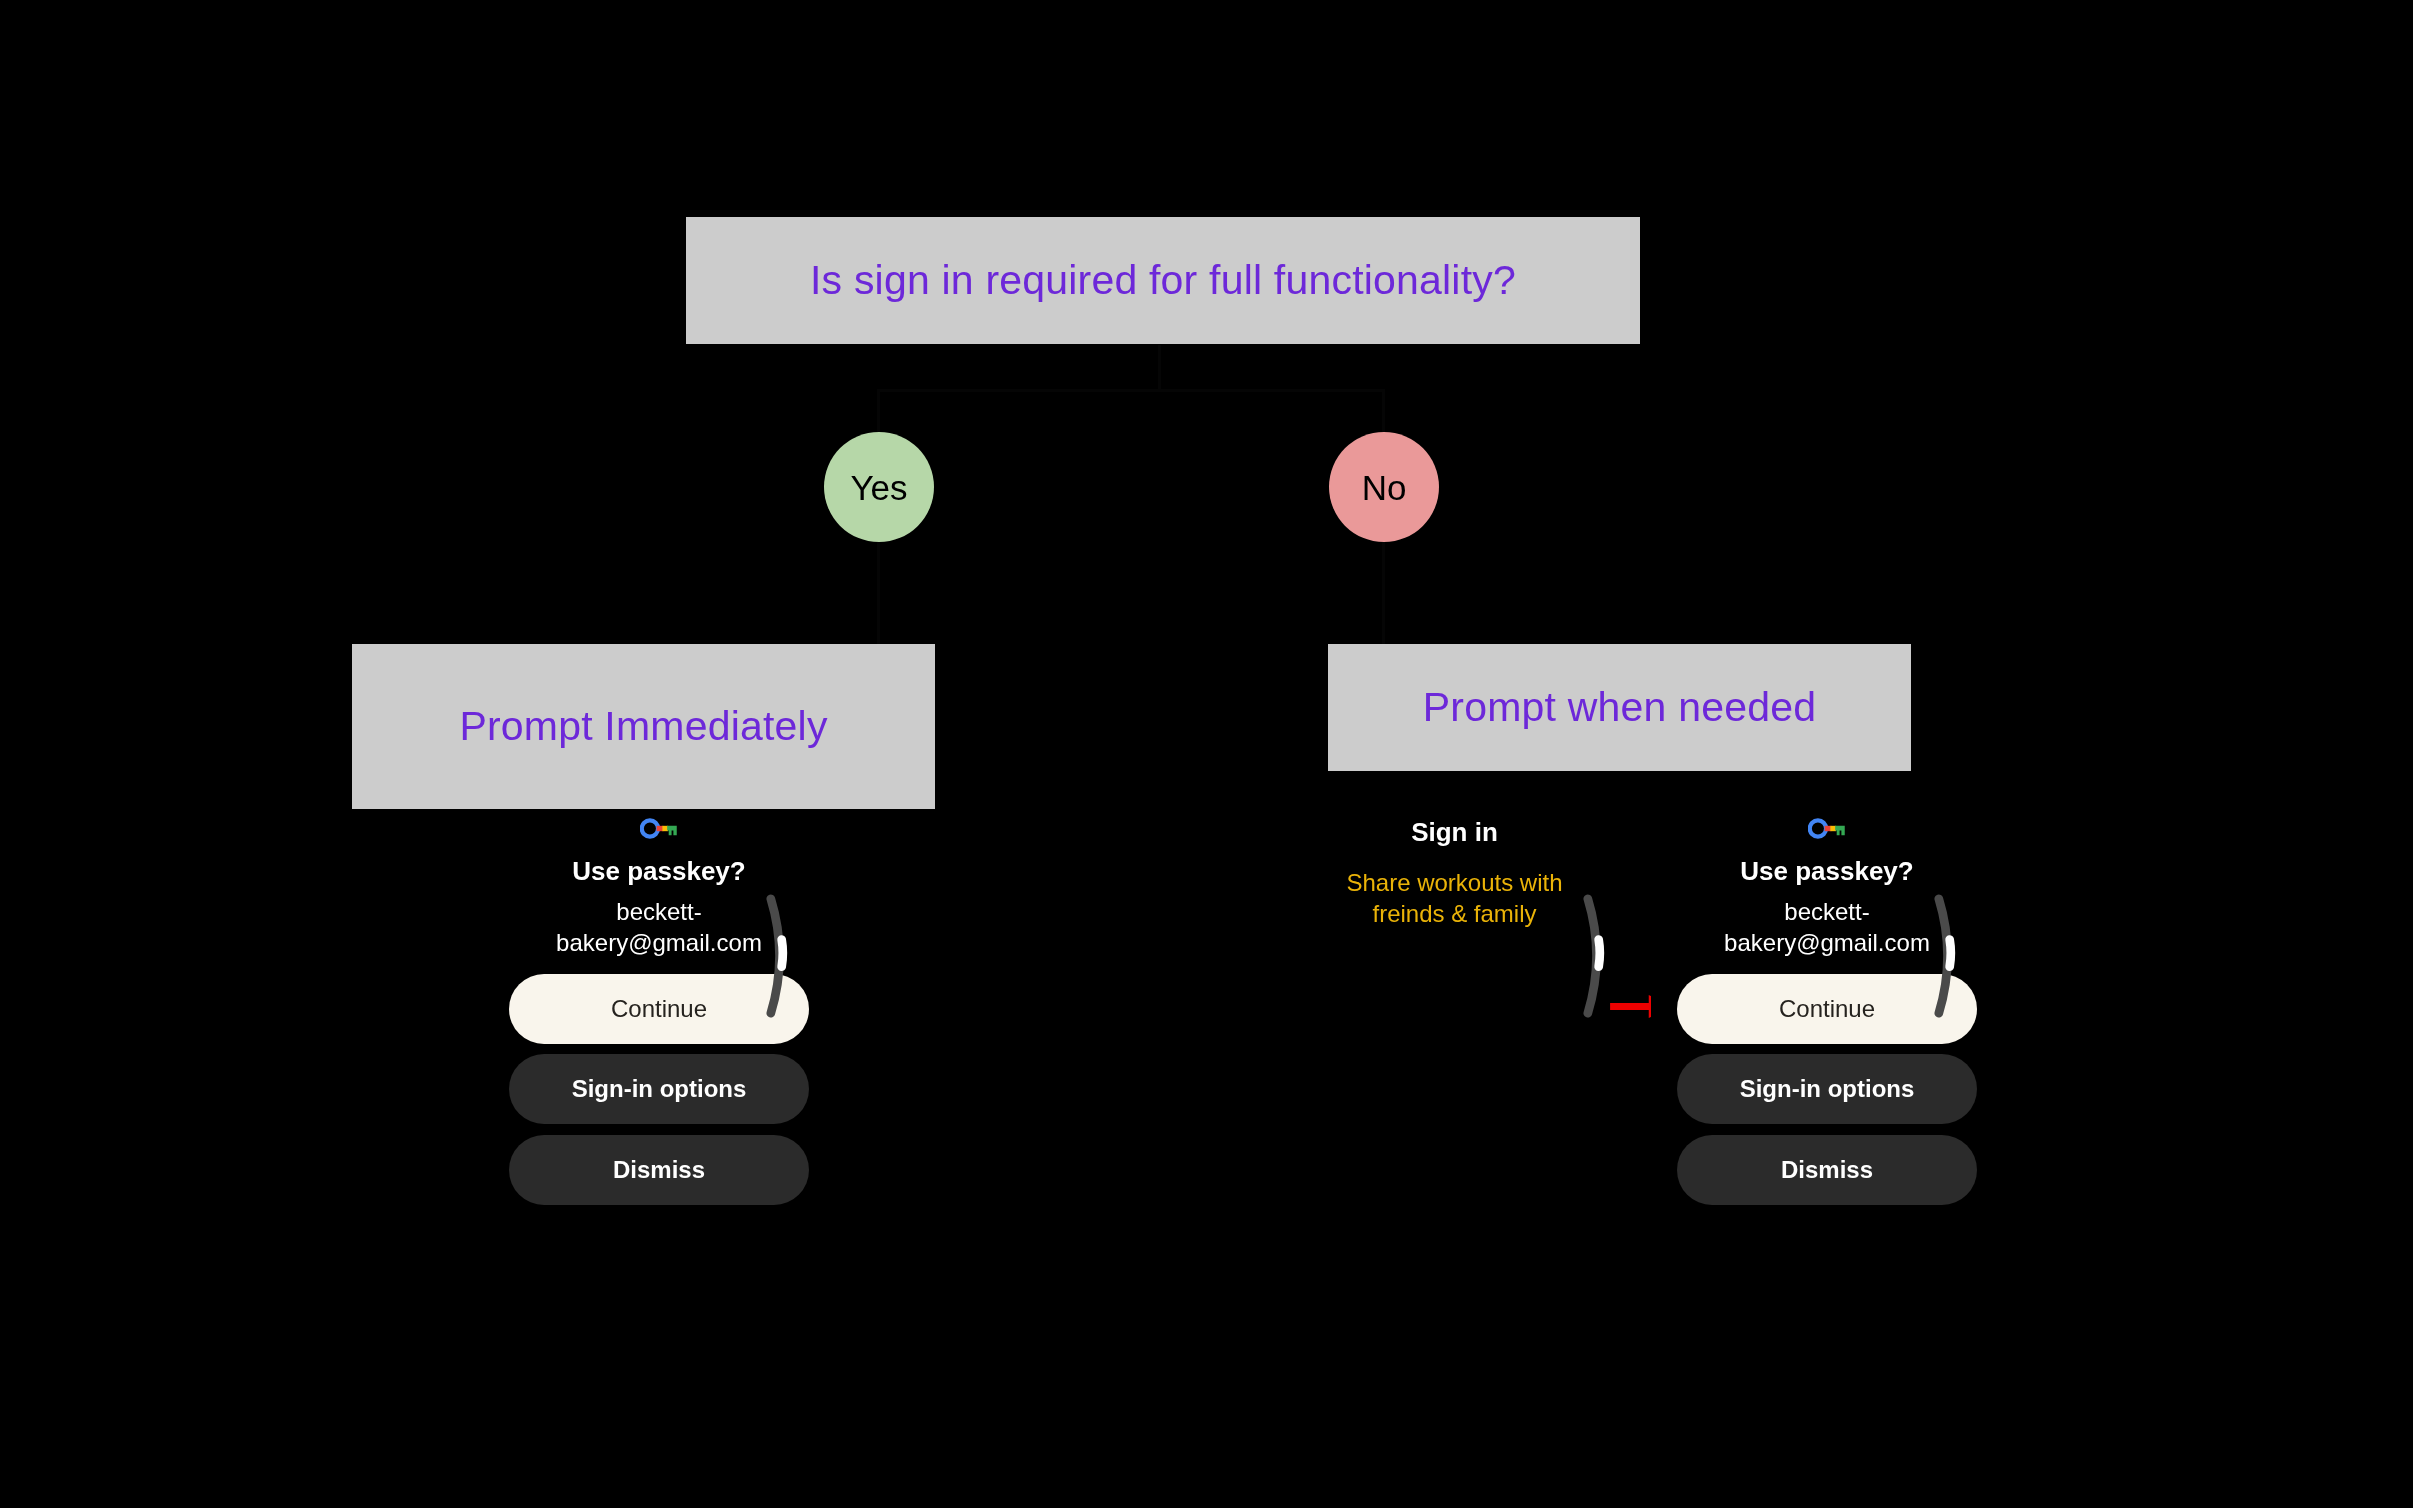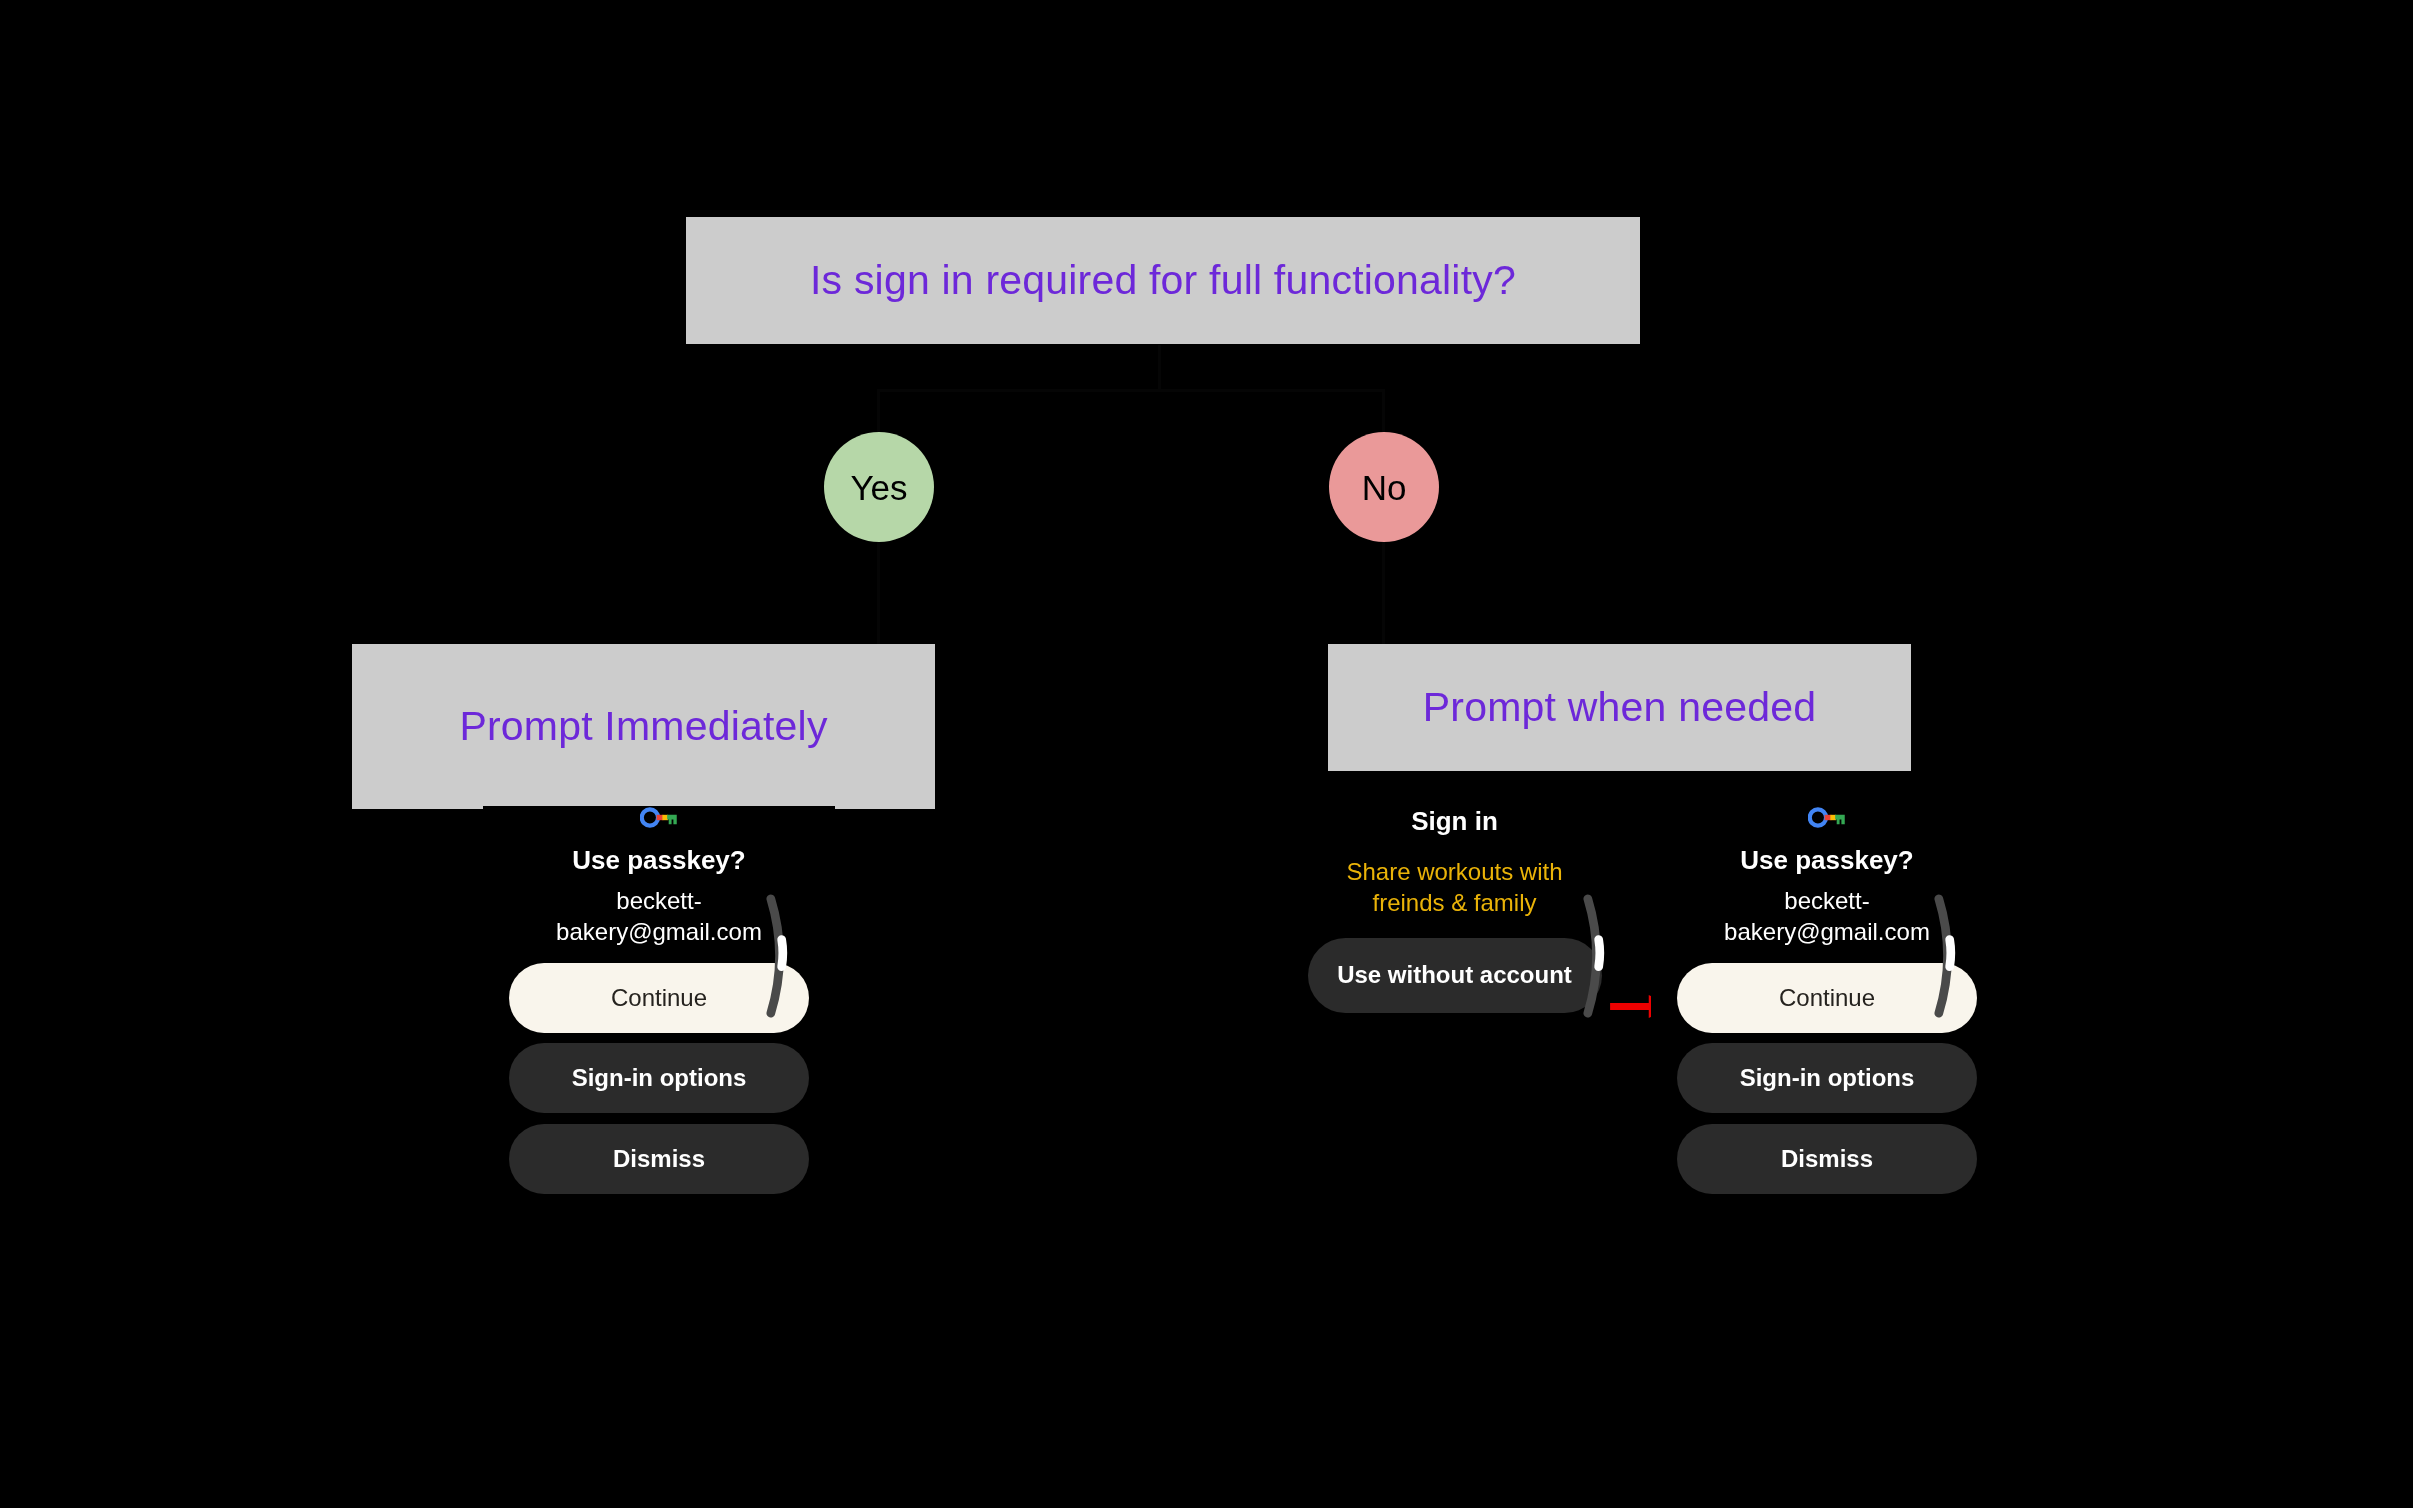--- a/index.html
+++ b/index.html
@@ -78,20 +78,21 @@
     position: absolute;
     background: #050505;
   }
 
   
   .watch {
     position: absolute;
     background: #000000;
     color: #ffffff;
     text-align: center;
+    margin-top: 11px;
   }
   #watch-left  { left: 483px;  top: 806px; width: 352px; height: 483px; }
   #watch-mid   { left: 1305px; top: 806px; width: 299px; height: 425px; }
   #watch-right { left: 1651px; top: 806px; width: 352px; height: 483px; }
 
   .passkey-icon {
     display: block;
     margin: 0 auto 17.4px auto;
   }
 
@@ -230,21 +231,20 @@
 <div class="watch" id="watch-mid">
 
   <div class="watch-heading">Sign in</div>
 
   <div class="watch-sub-bold">
     <span>Share workouts with</span><br>
     <span>freinds &amp; family</span>
   </div>
 
 
-  <div class="pill dark w-mid tall">Use without account</div>
 </div>
 
 <svg class="scroll-arc" id="scroll-mid" width="35" height="126" viewBox="0 0 36 130">
   <path d="M8 6 Q26 65 8 124" fill="none" stroke="#4a4a4a" stroke-width="9" stroke-linecap="round"></path>
   <path d="M19.2 48 Q21.6 62 19.2 76" fill="none" stroke="#ffffff" stroke-width="9" stroke-linecap="round"></path>
 </svg>
 
 <svg id="flow-arrow" width="64" height="29" viewBox="0 0 66 30">
   <line x1="0" y1="15" x2="44" y2="15" stroke="#ee0000" stroke-width="7"></line>
   <polygon points="40,3 64,15 40,27" fill="#ee0000"></polygon>

